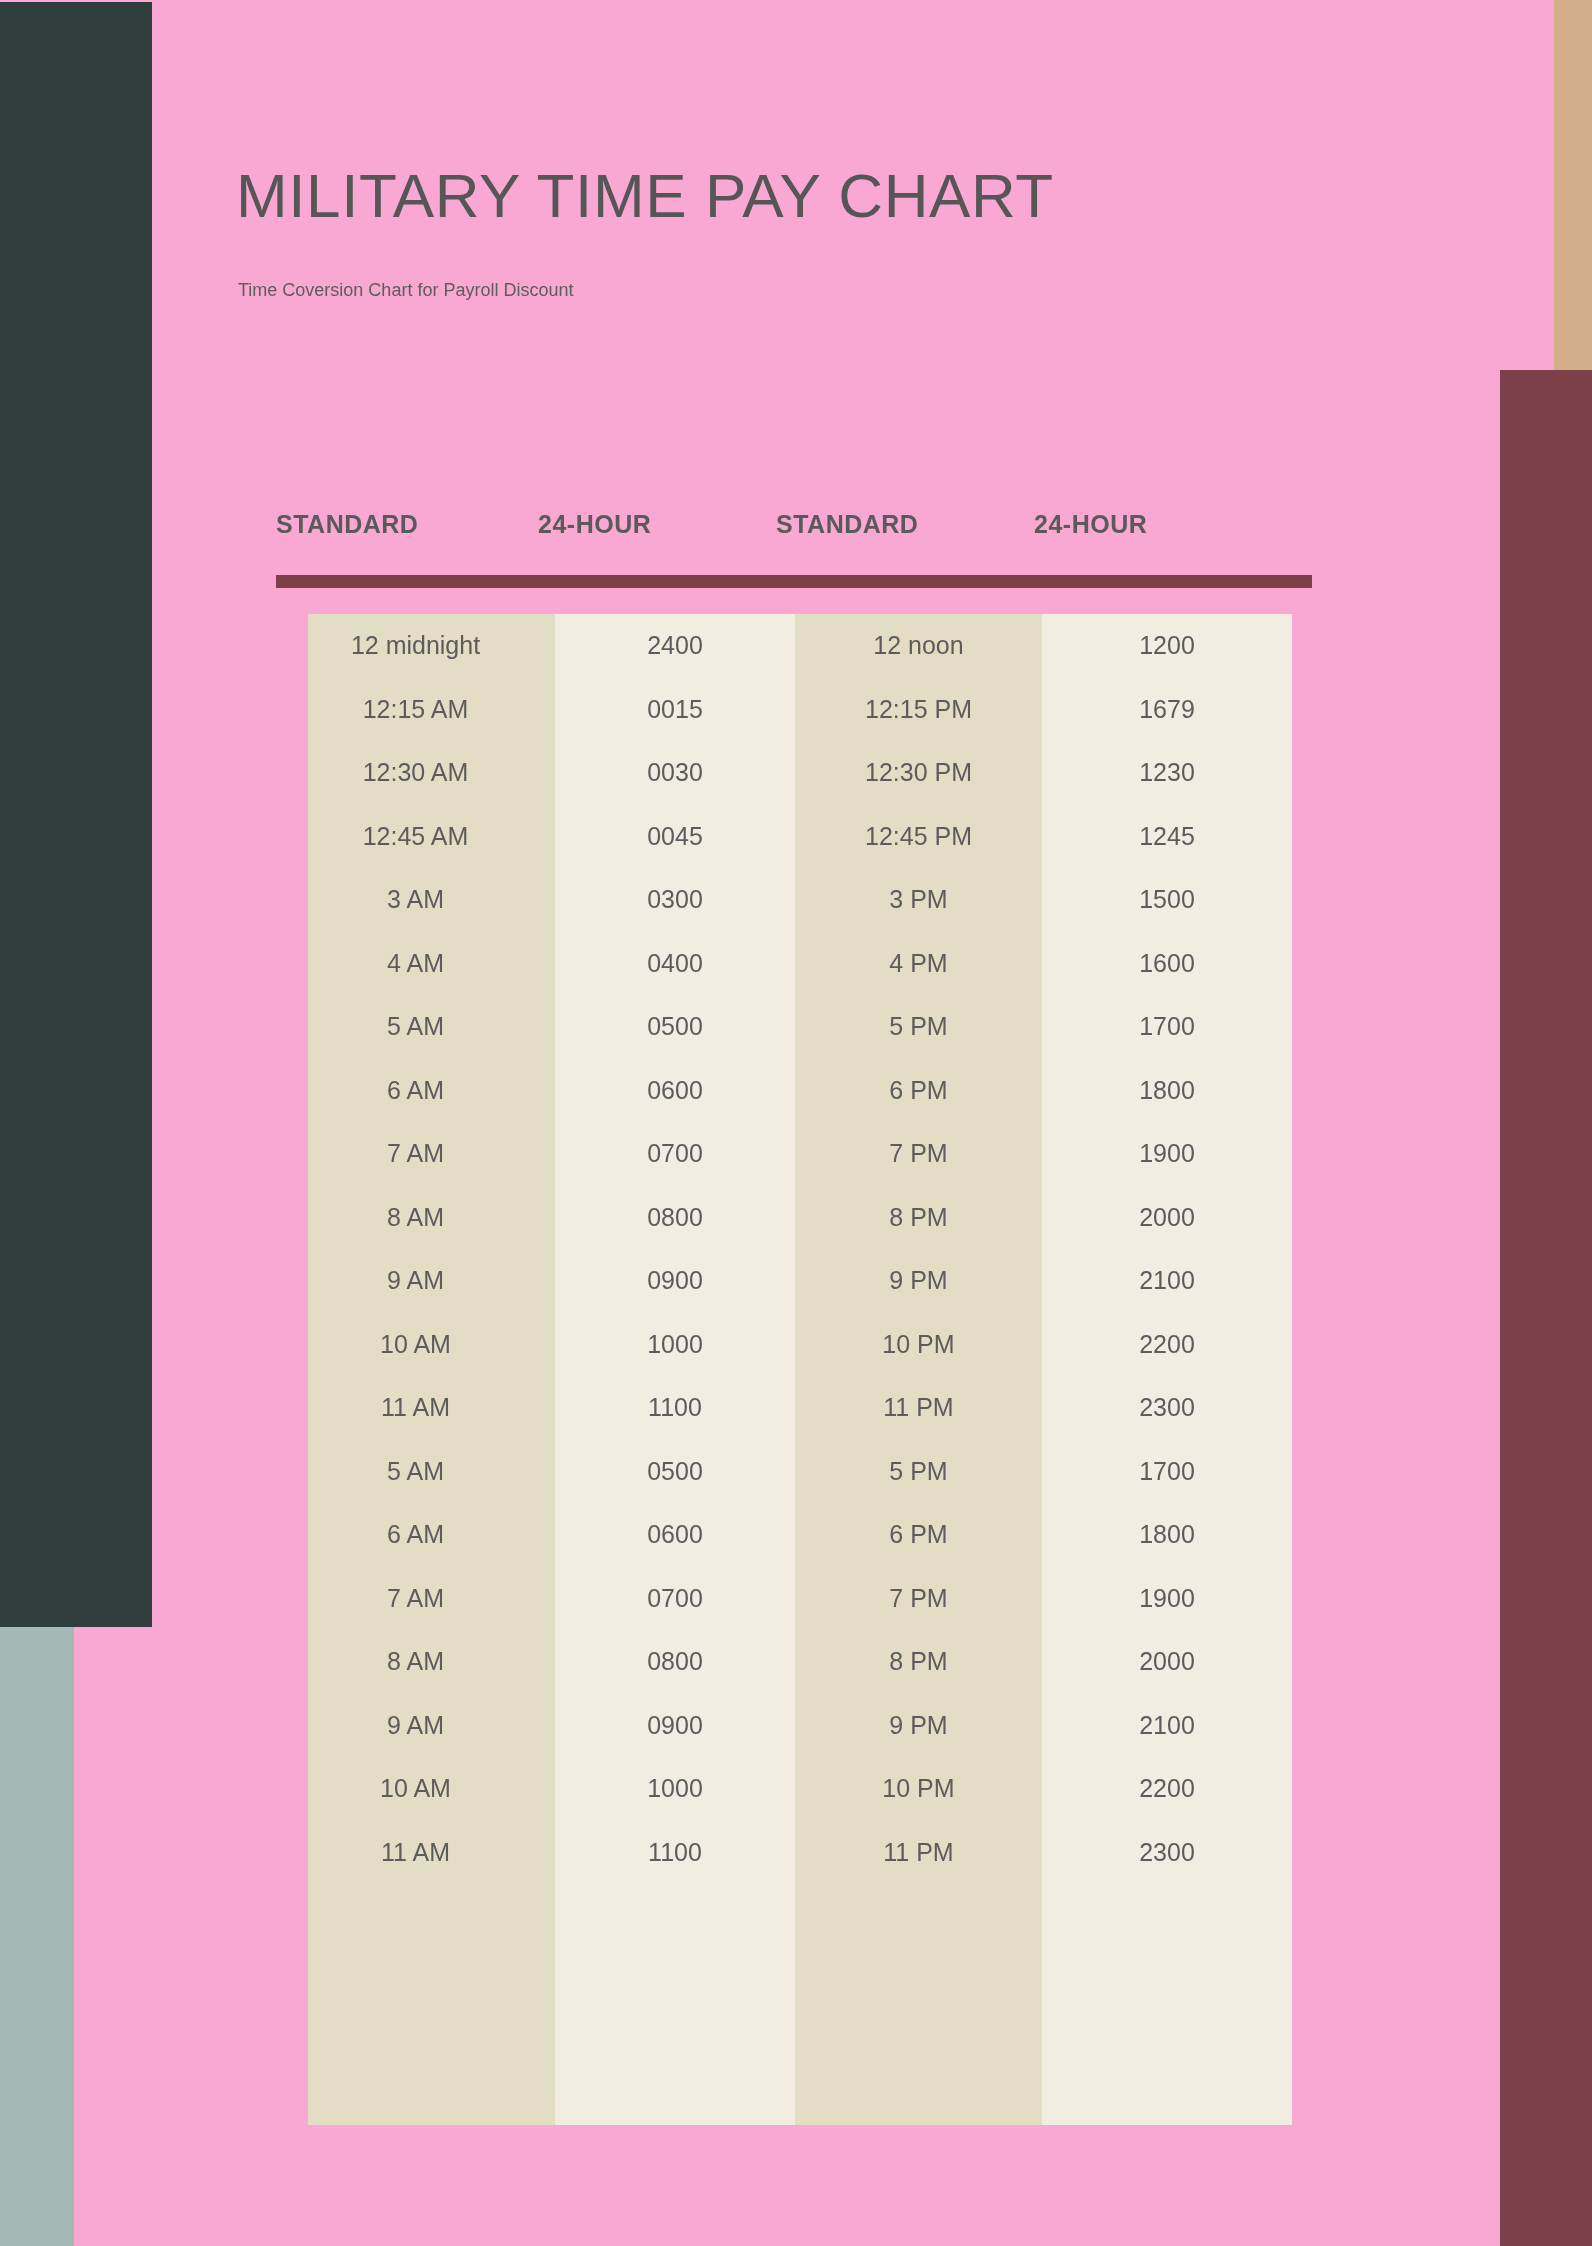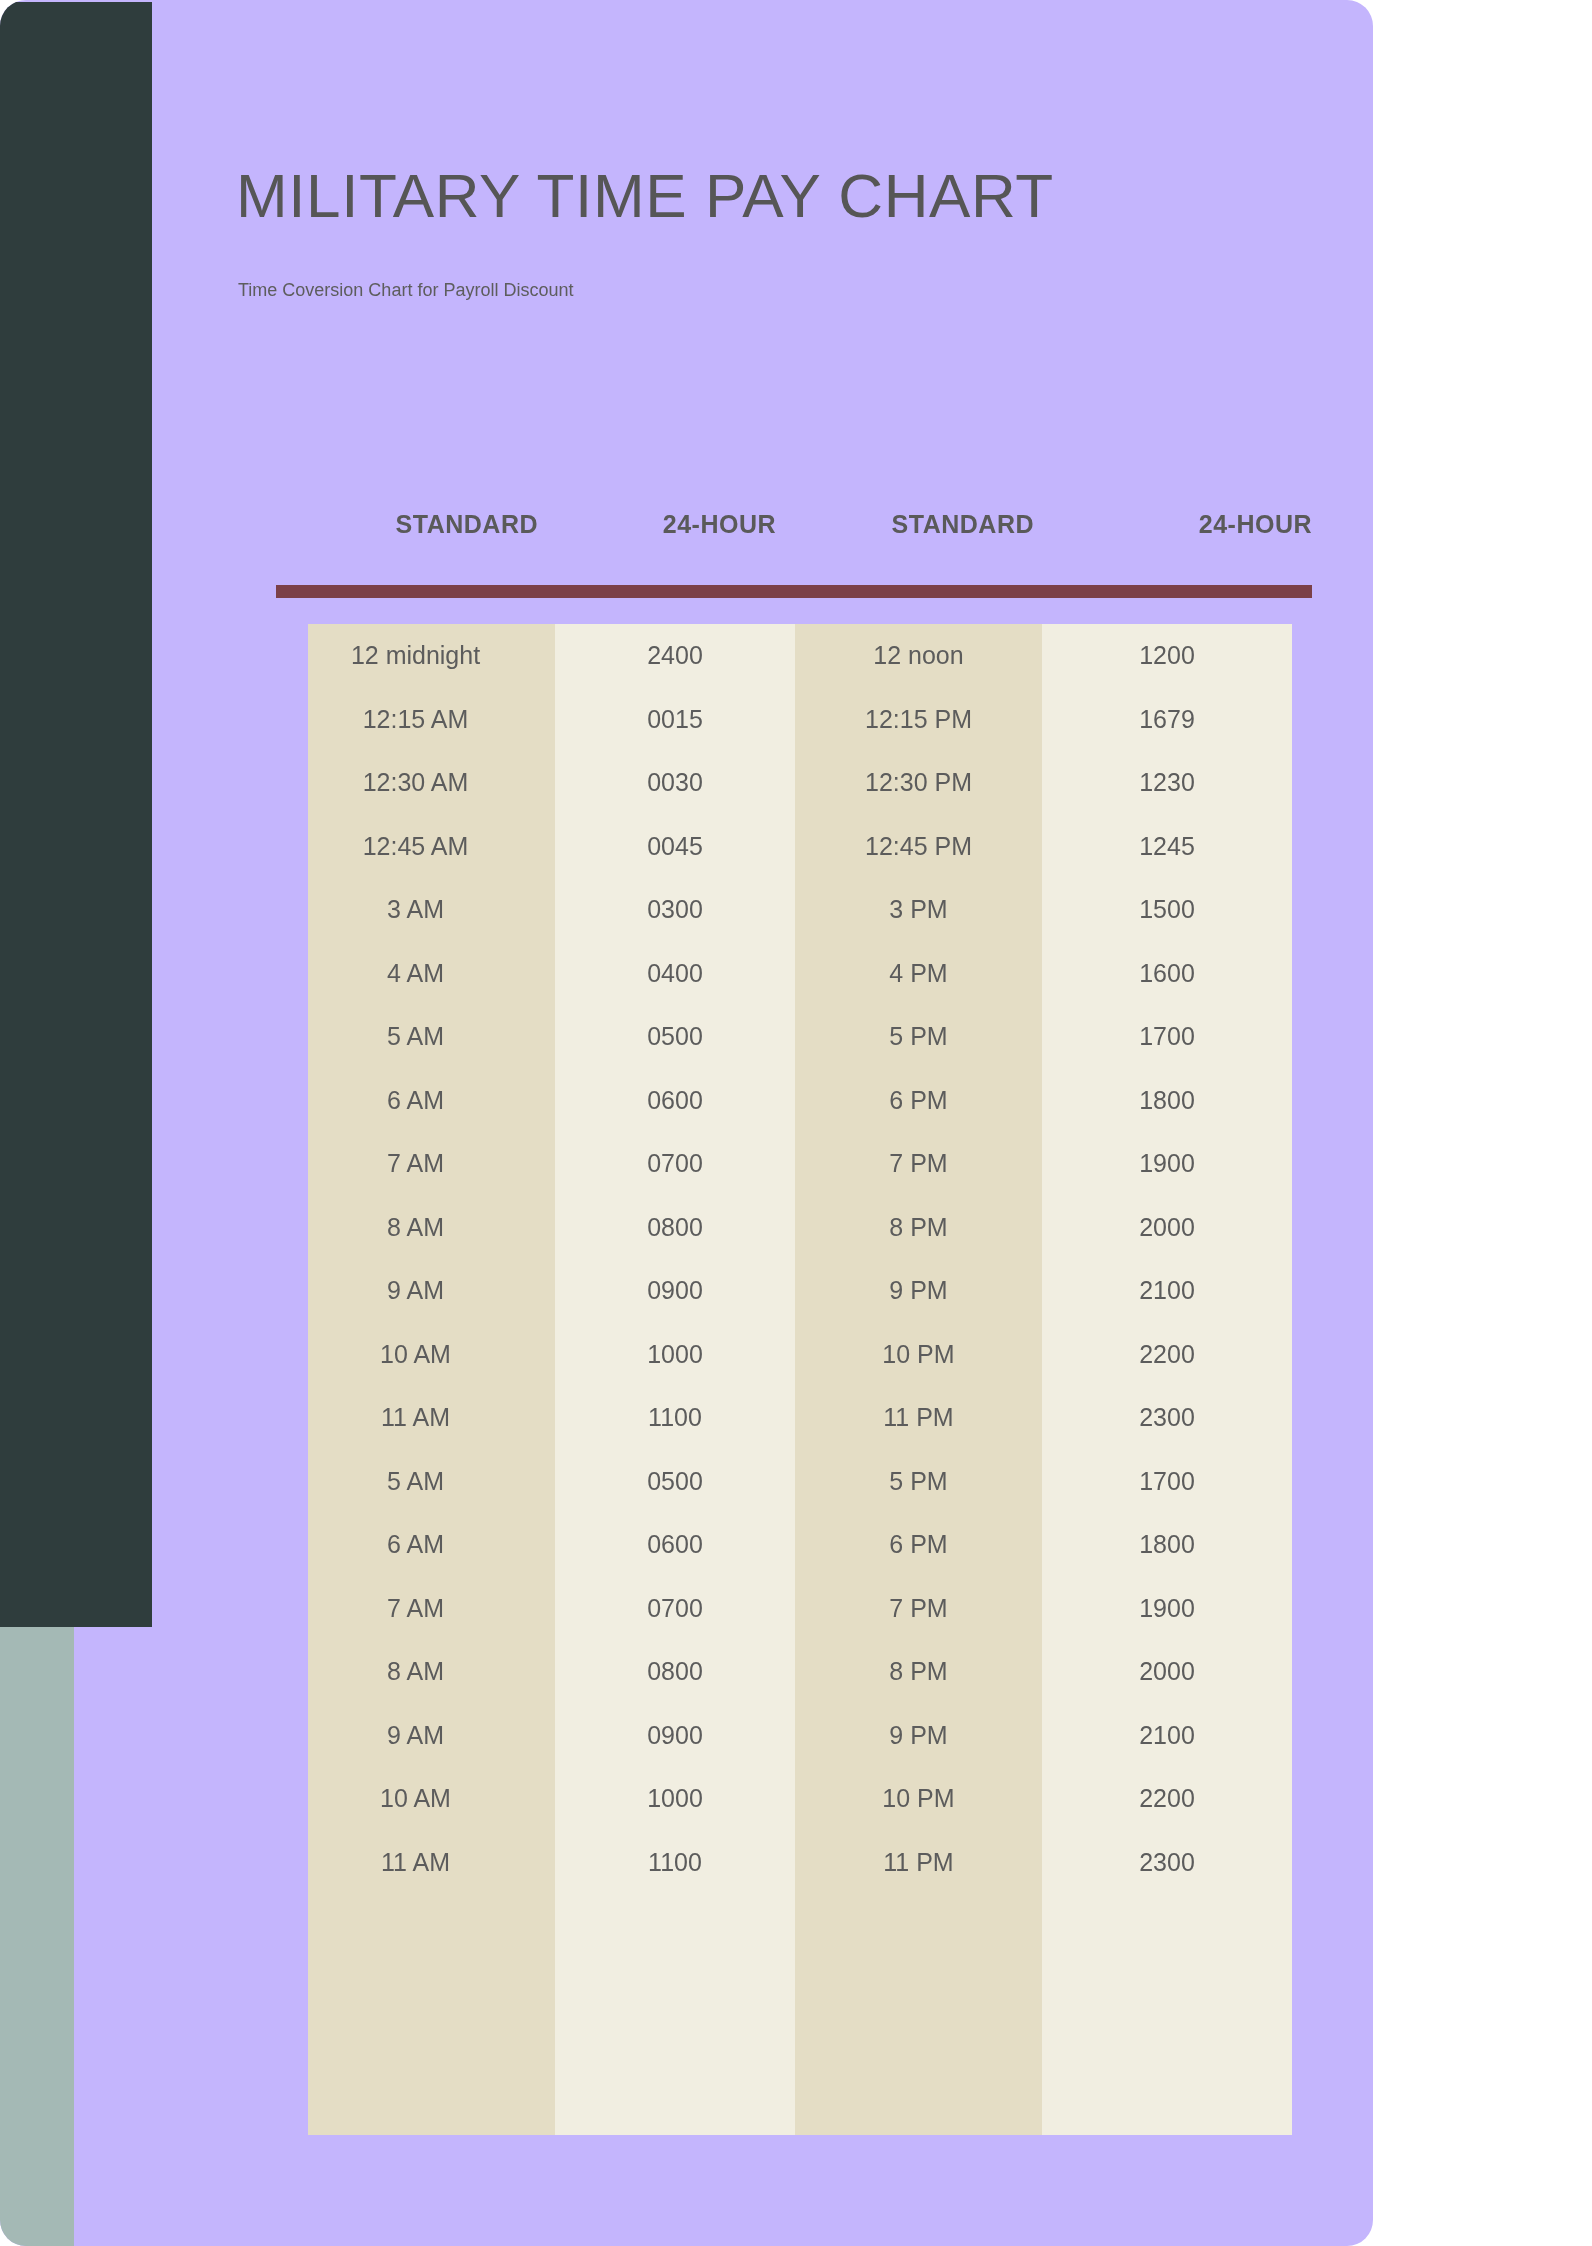--- a/index.html
+++ b/index.html
@@ -5,25 +5,24 @@
   html, body {
     margin: 0;
     padding: 0;
     background: #ffffff;
   }
   body {
     font-family: "Liberation Sans", sans-serif;
   }
   #page {
     position: relative;
-    width: 1373px;
+    width: 1592px;
     height: 2246px;
-    background: #c4b5fd;
+    background: #f9a8d4;
     overflow: hidden;
-    border-radius: 26px;
   }
 
   
   .bar { position: absolute; }
   #bar-left-dark {
     left: 0; top: 2px;
     width: 152px; height: 1625px;
     background: #2F3D3D;
   }
   #bar-left-sage {
@@ -69,22 +68,22 @@
   }
   #col-headers {
     display: flex;
     width: 1036px;
   }
   .col-header {
     font-size: 25px;
     font-weight: bold;
     color: #5a5a5a;
     letter-spacing: 0.5px;
-    text-align: right;
-    padding-bottom: 46px;
+    text-align: left;
+    padding-bottom: 36px;
   }
   .ch-0 { width: 262px; }
   .ch-1 { width: 238px; }
   .ch-2 { width: 258px; }
   .ch-3 { width: 278px; }
 
   #header-rule {
     width: 1036px;
     height: 13px;
     background: #7B4048;

